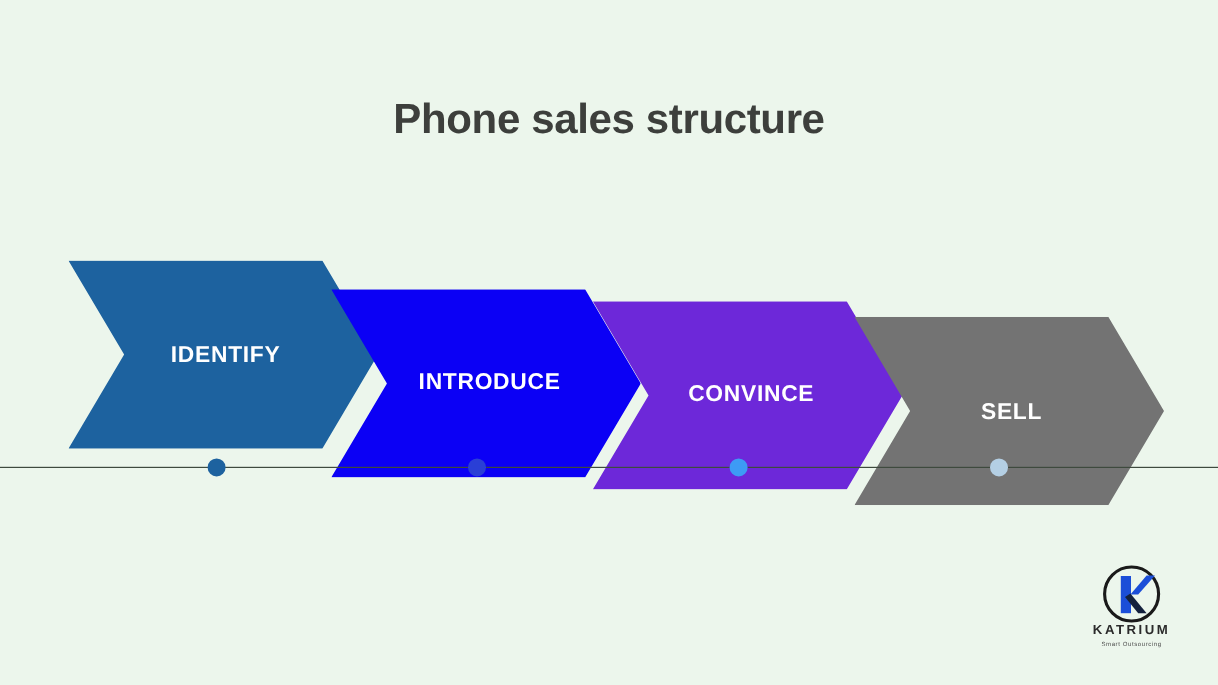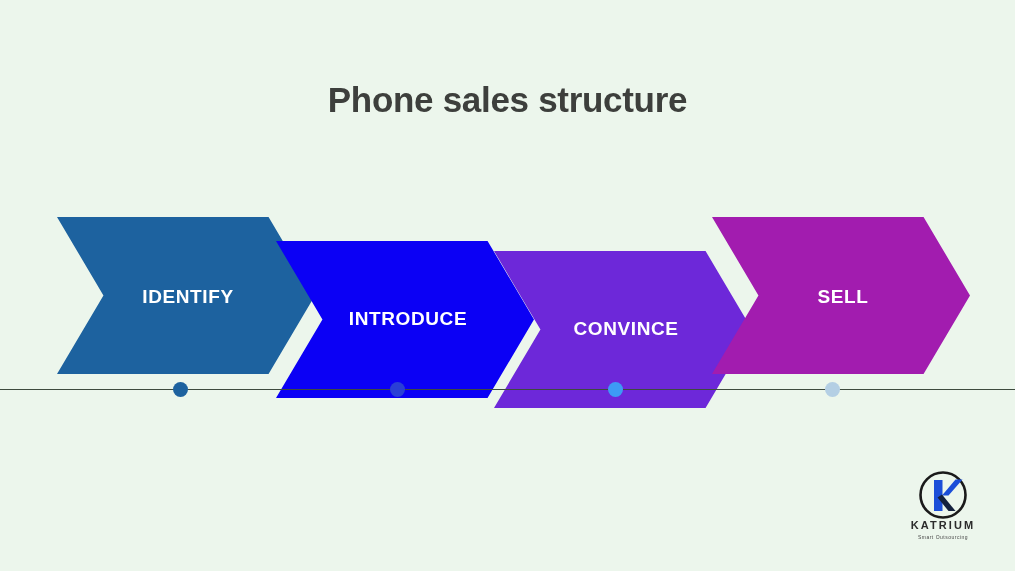--- a/index.html
+++ b/index.html
@@ -159,21 +159,21 @@
     </div>
 
     <div class="chevron" id="chevron-1" style="background: rgb(11, 0, 245); margin-top: 24px;">
       <span class="chevron-label">INTRODUCE</span>
     </div>
 
     <div class="chevron" id="chevron-2" style="background: #6d28d9; margin-top: 34px;">
       <span class="chevron-label">CONVINCE</span>
     </div>
 
-    <div class="chevron" id="chevron-3" style="background: #a21caf;">
+    <div class="chevron" id="chevron-3" style="background: #737373; margin-top: 47px;">
       <span class="chevron-label">SELL</span>
     </div>
 
   </div>
 
   <div id="timeline">
     <div id="timeline-axis" style="background: rgb(62, 74, 62);"></div>
     <div class="timeline-dot" id="timeline-dot-0" style="background: rgb(29, 98, 159);"></div>
     <div class="timeline-dot" id="timeline-dot-1" style="background: rgb(42, 63, 214);"></div>
     <div class="timeline-dot" id="timeline-dot-2" style="background: rgb(61, 155, 245);"></div>

